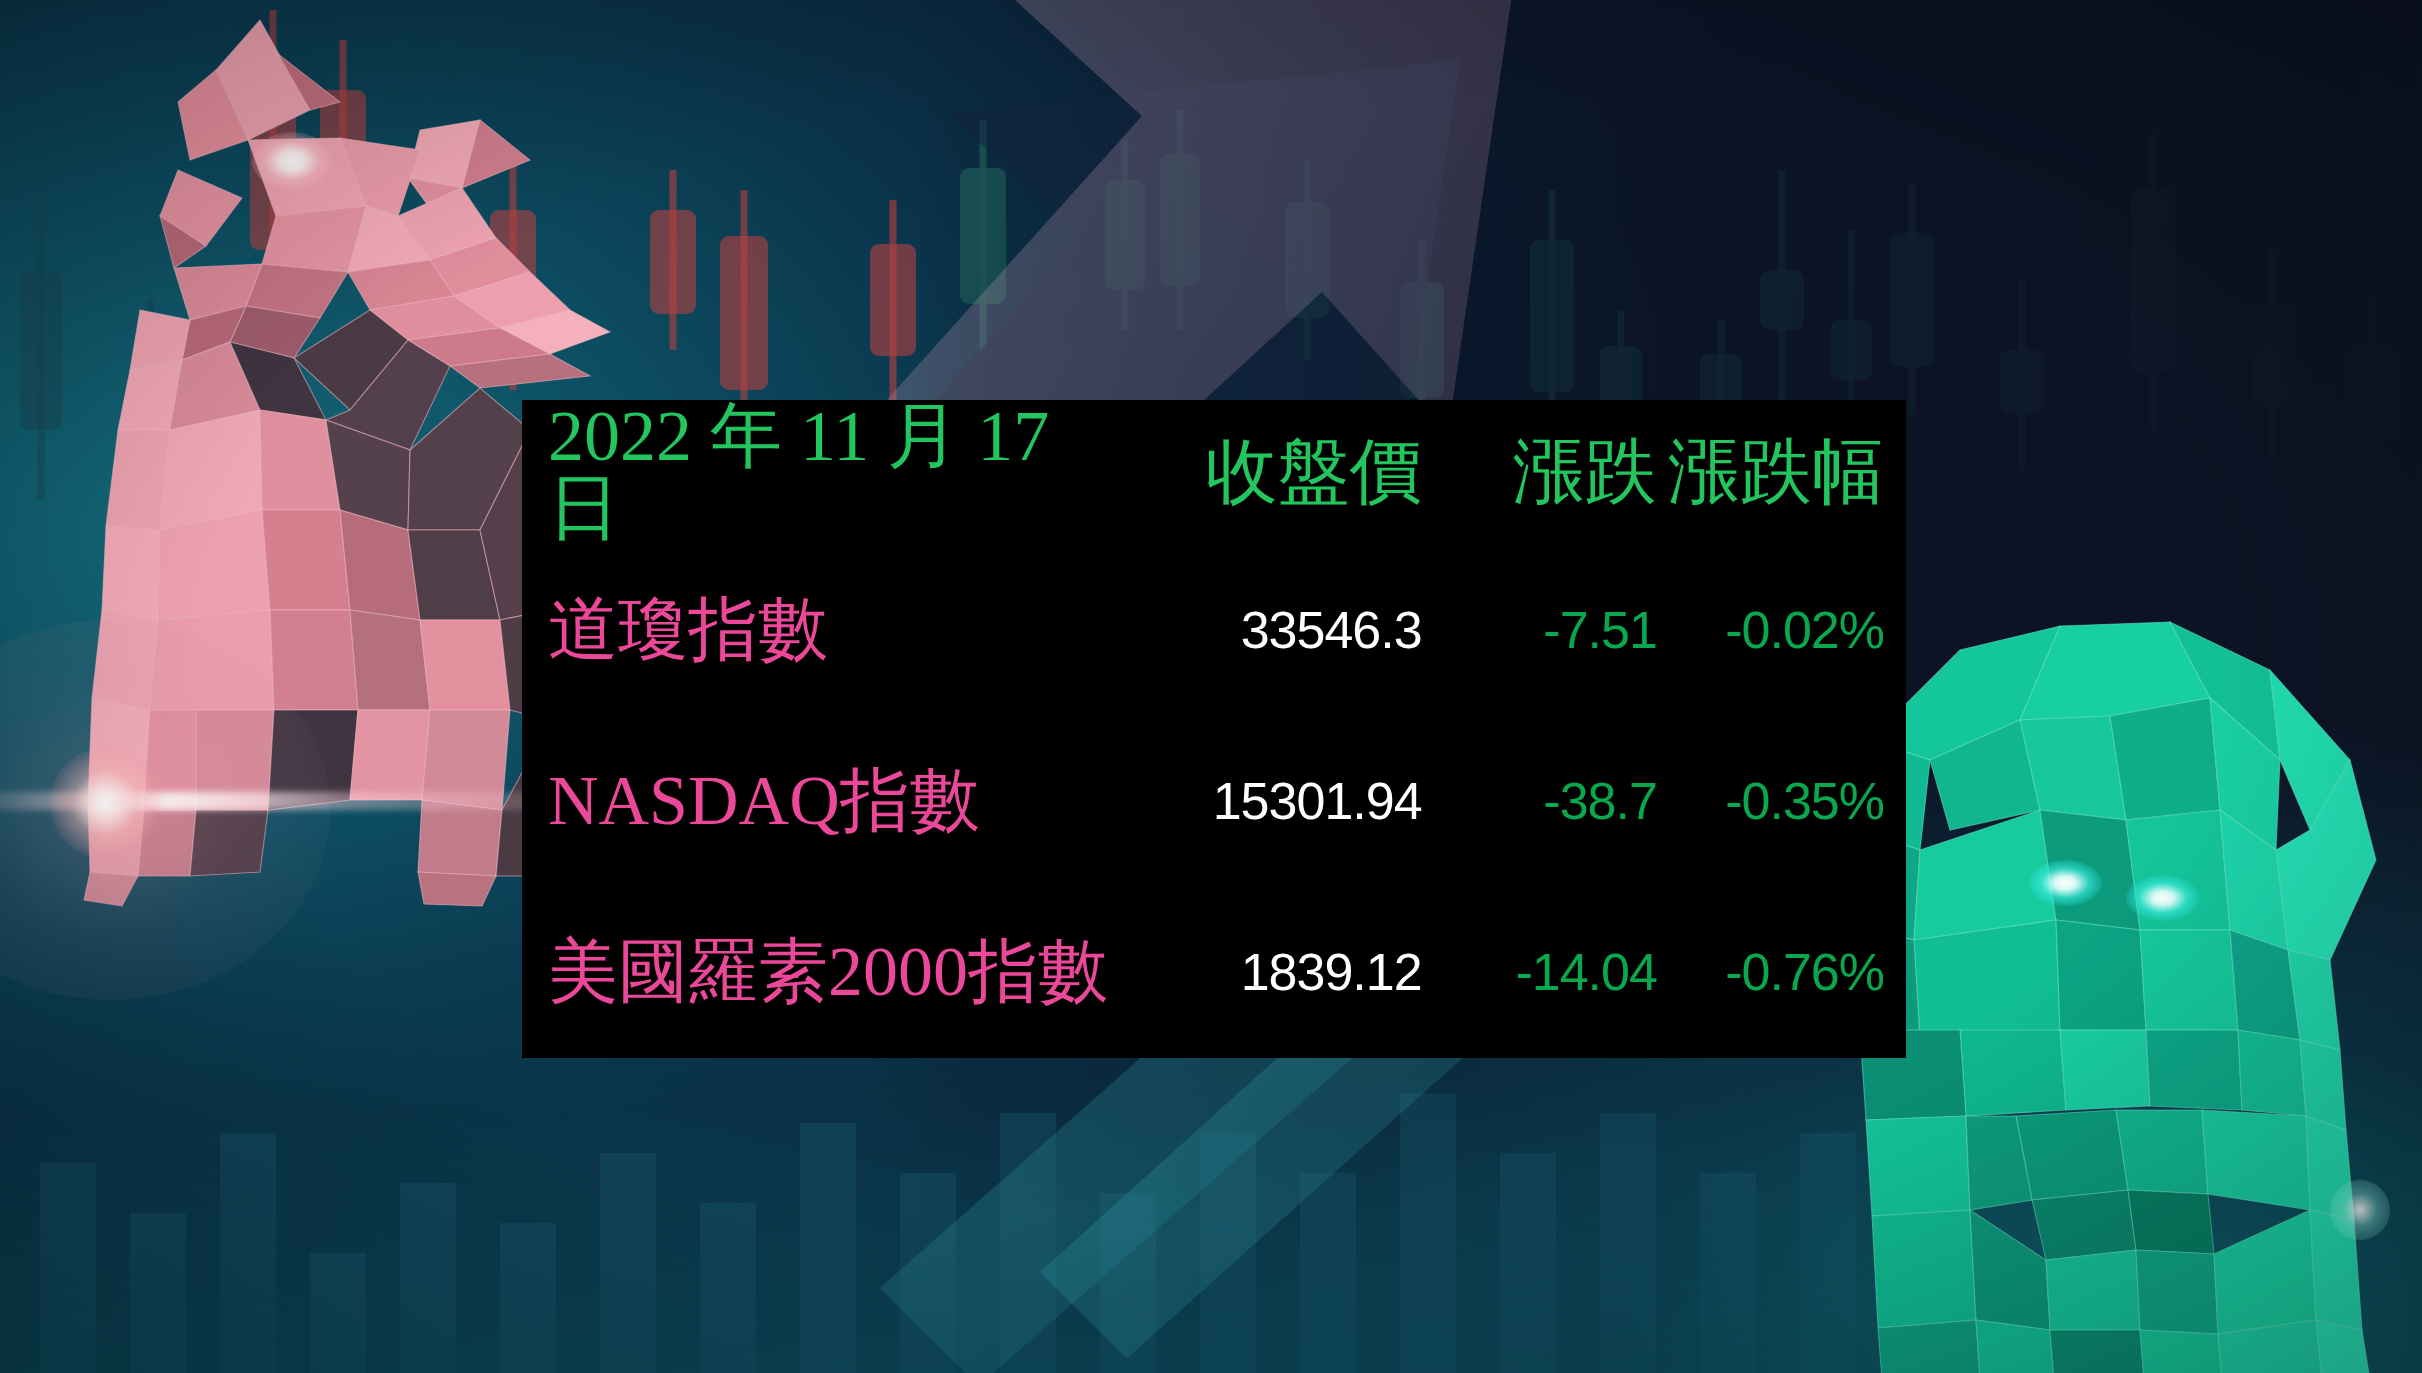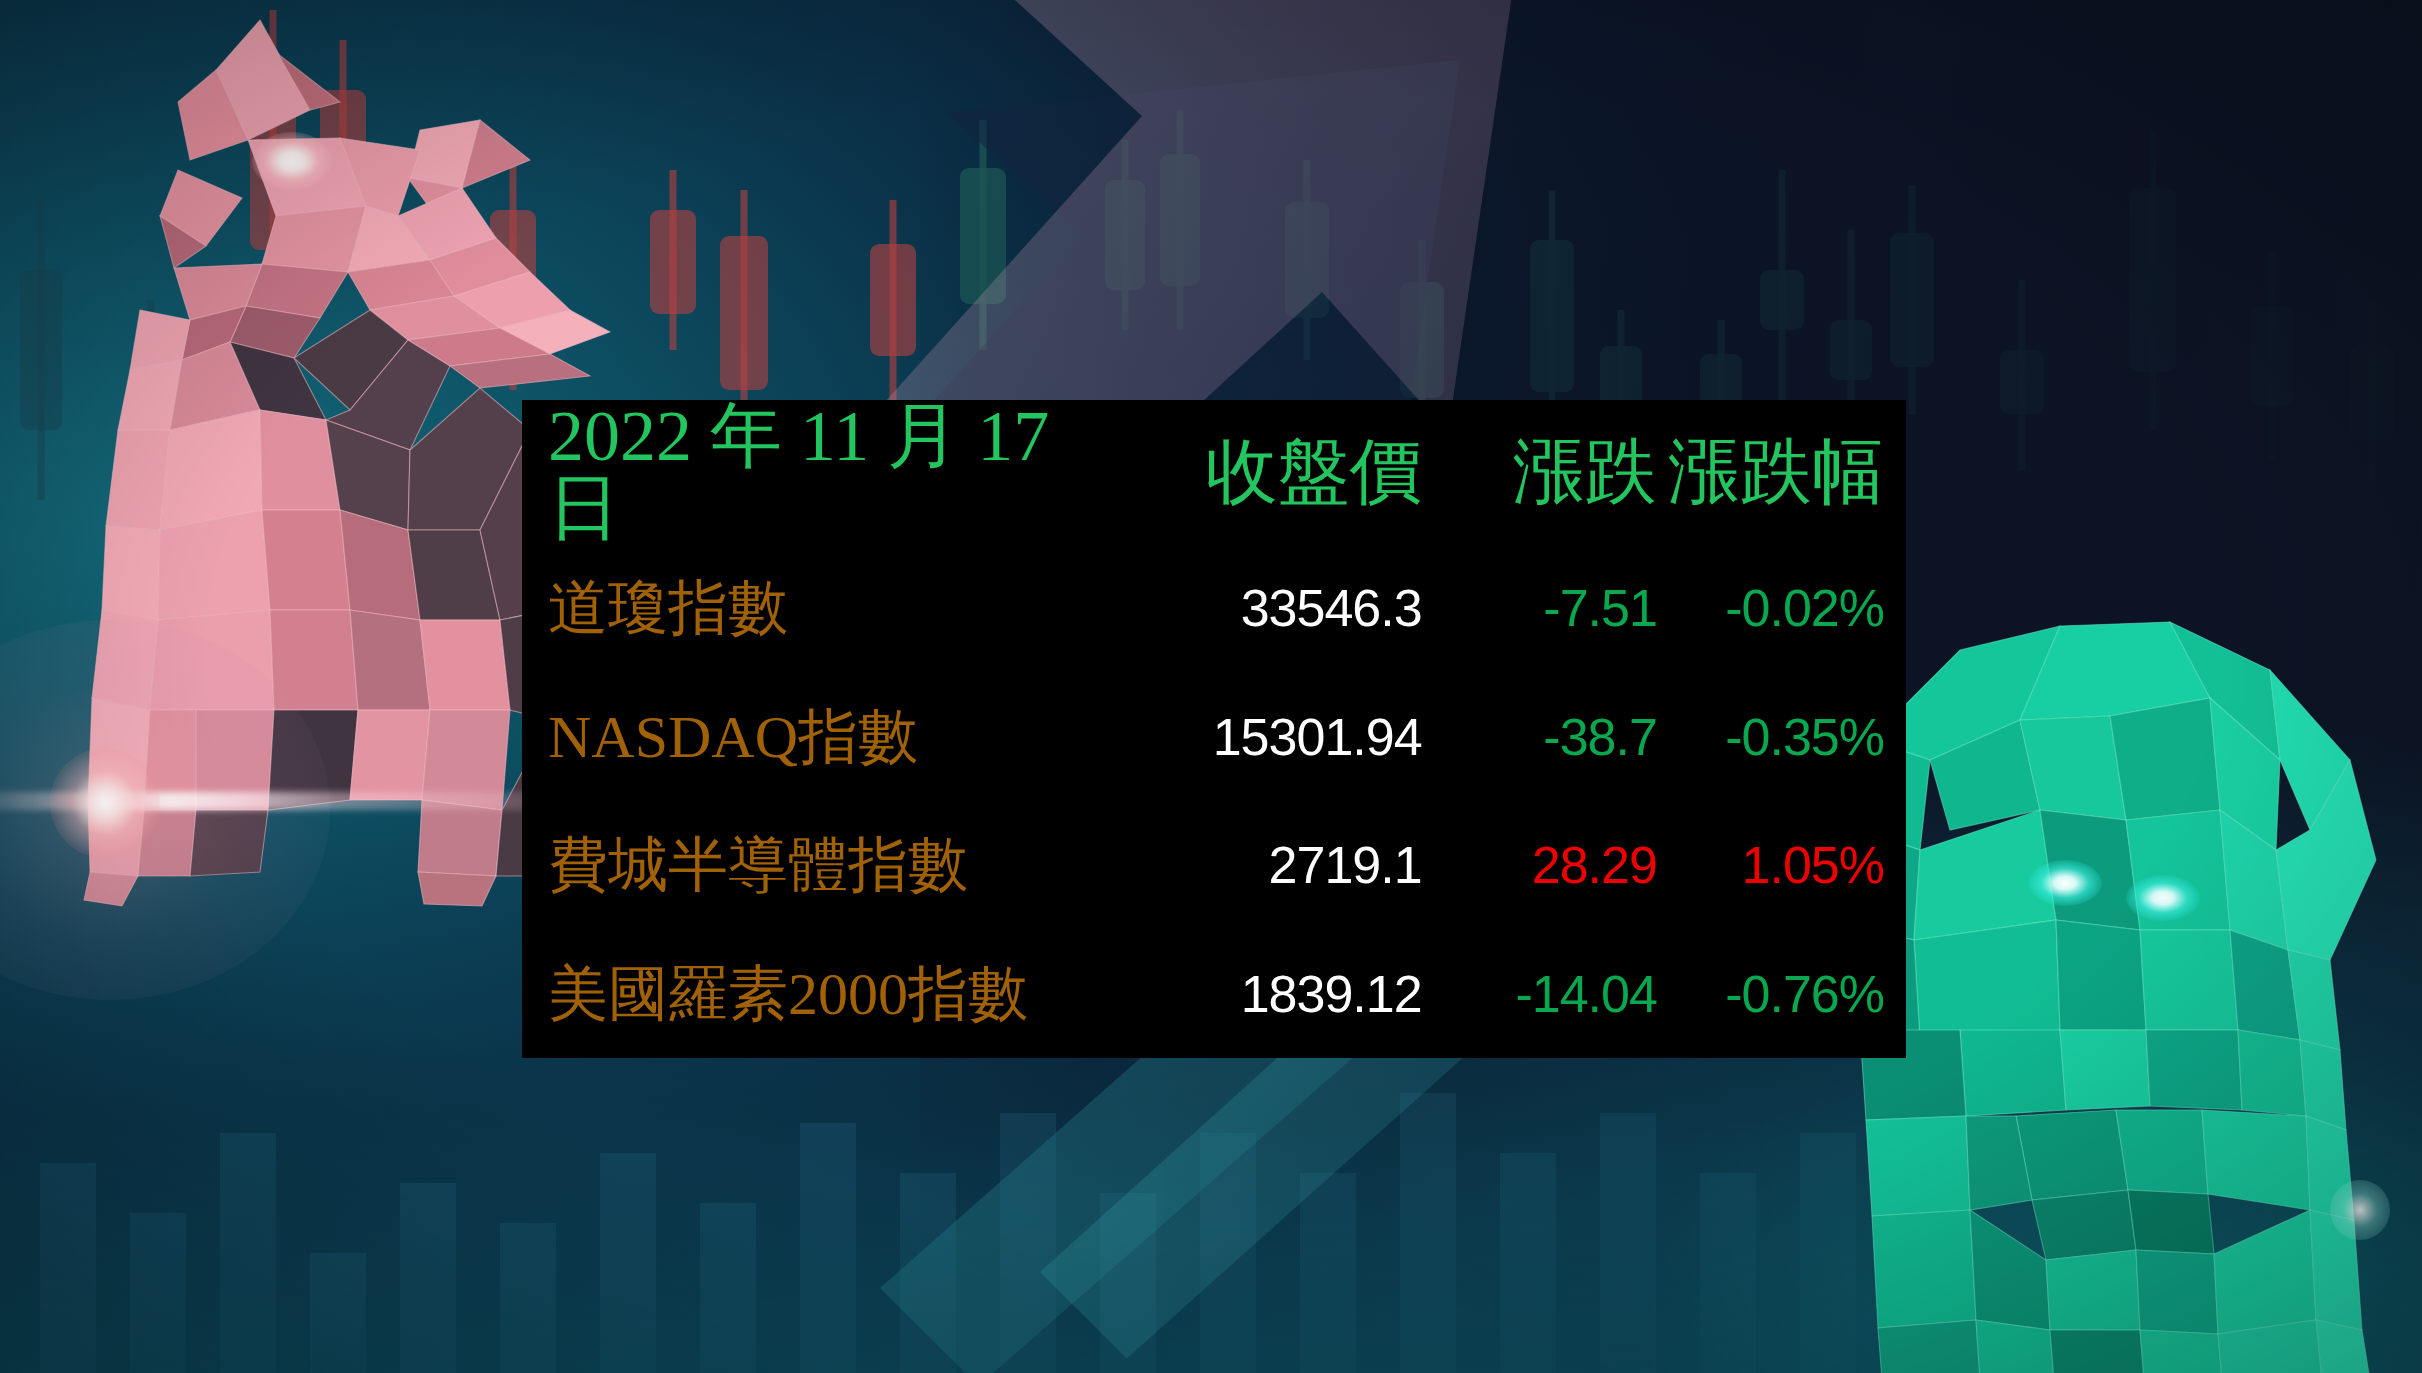--- a/index.html
+++ b/index.html
@@ -162,22 +162,22 @@
     font-size: 72px;
     height: 108px;
     font-family: "Liberation Serif", "DejaVu Serif", serif;
   }
   thead th.th-name { text-align: left; }
   thead th.th-num  { text-align: right; }
 
   tbody td { height: 110px; }
   td.name {
     text-align: left;
-    color: #a16207;
-    font-size: 60px;
+    color: #ec4899;
+    font-size: 70px;
     font-family: "Liberation Serif", "DejaVu Serif", serif;
     white-space: nowrap;
   }
   td.num {
     text-align: right;
     font-size: 52px;
     font-weight: normal;
     font-family: "Liberation Sans", "DejaVu Sans", sans-serif;
     letter-spacing: -1px;
   }
@@ -498,26 +498,20 @@
           <td class="num down">-7.51</td>
           <td class="num down pad-r">-0.02%</td>
         </tr>
         <tr>
           <td class="name pad-l">NASDAQ指數</td>
           <td class="num close">15301.94</td>
           <td class="num down">-38.7</td>
           <td class="num down pad-r">-0.35%</td>
         </tr>
         <tr>
-          <td class="name pad-l">費城半導體指數</td>
-          <td class="num close">2719.1</td>
-          <td class="num up">28.29</td>
-          <td class="num up pad-r">1.05%</td>
-        </tr>
-        <tr>
           <td class="name pad-l">美國羅素2000指數</td>
           <td class="num close">1839.12</td>
           <td class="num down">-14.04</td>
           <td class="num down pad-r">-0.76%</td>
         </tr>
       </tbody>
     </table>
   </div>
 
 </div>

